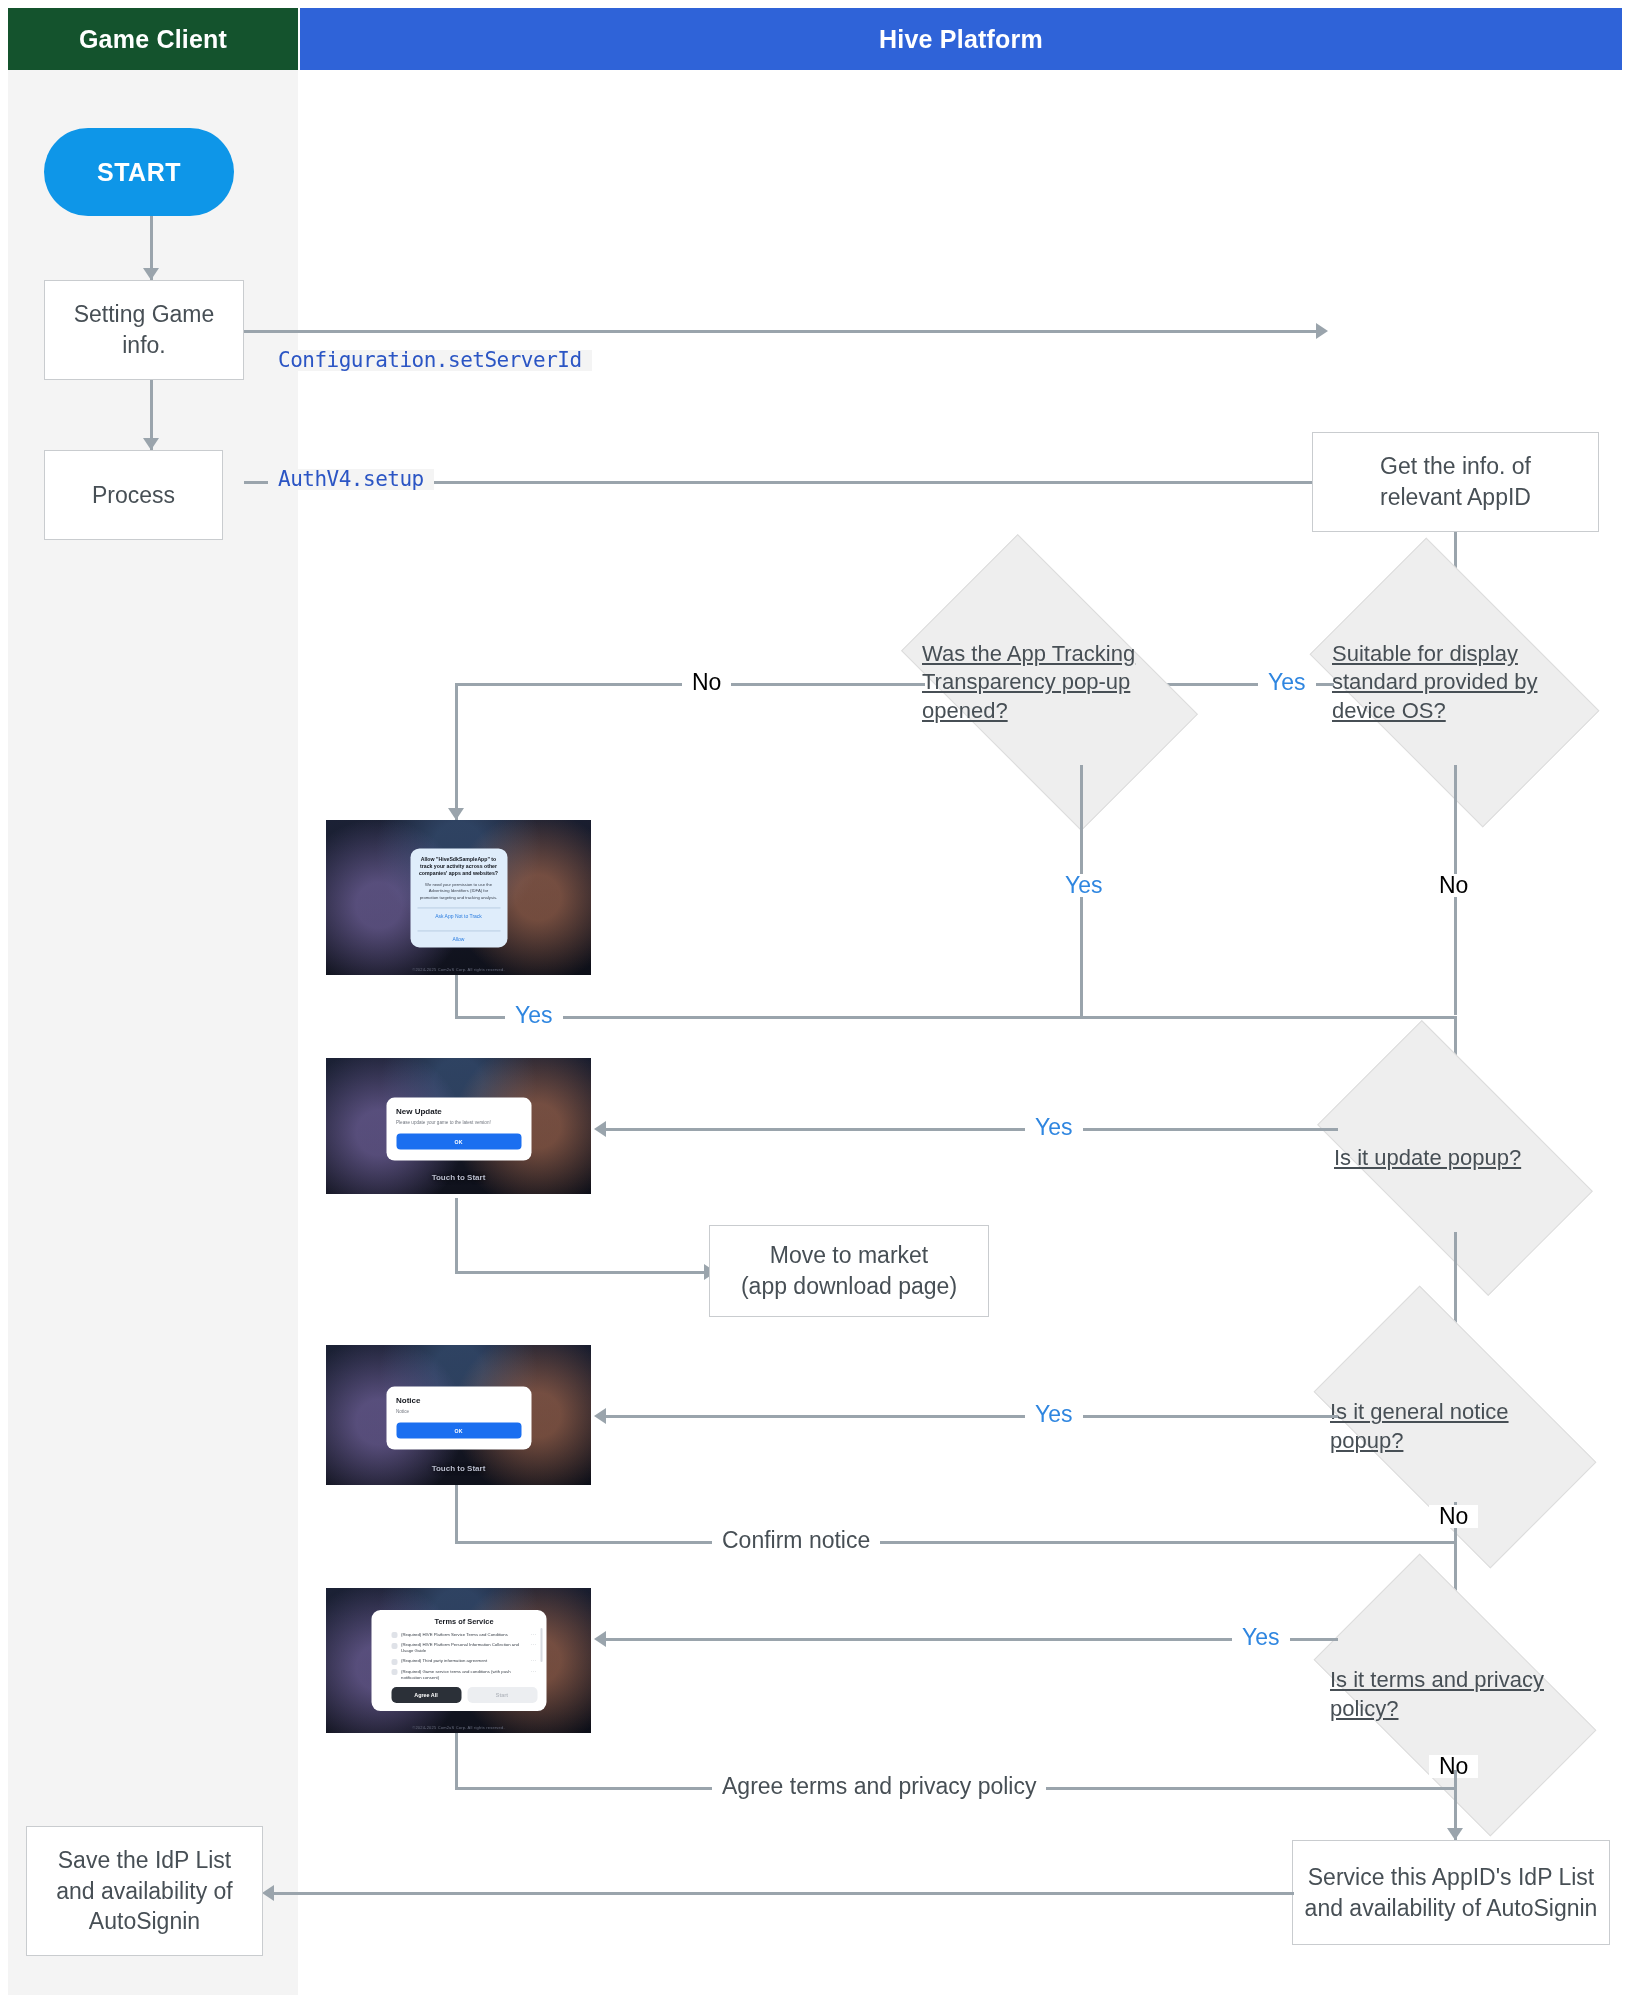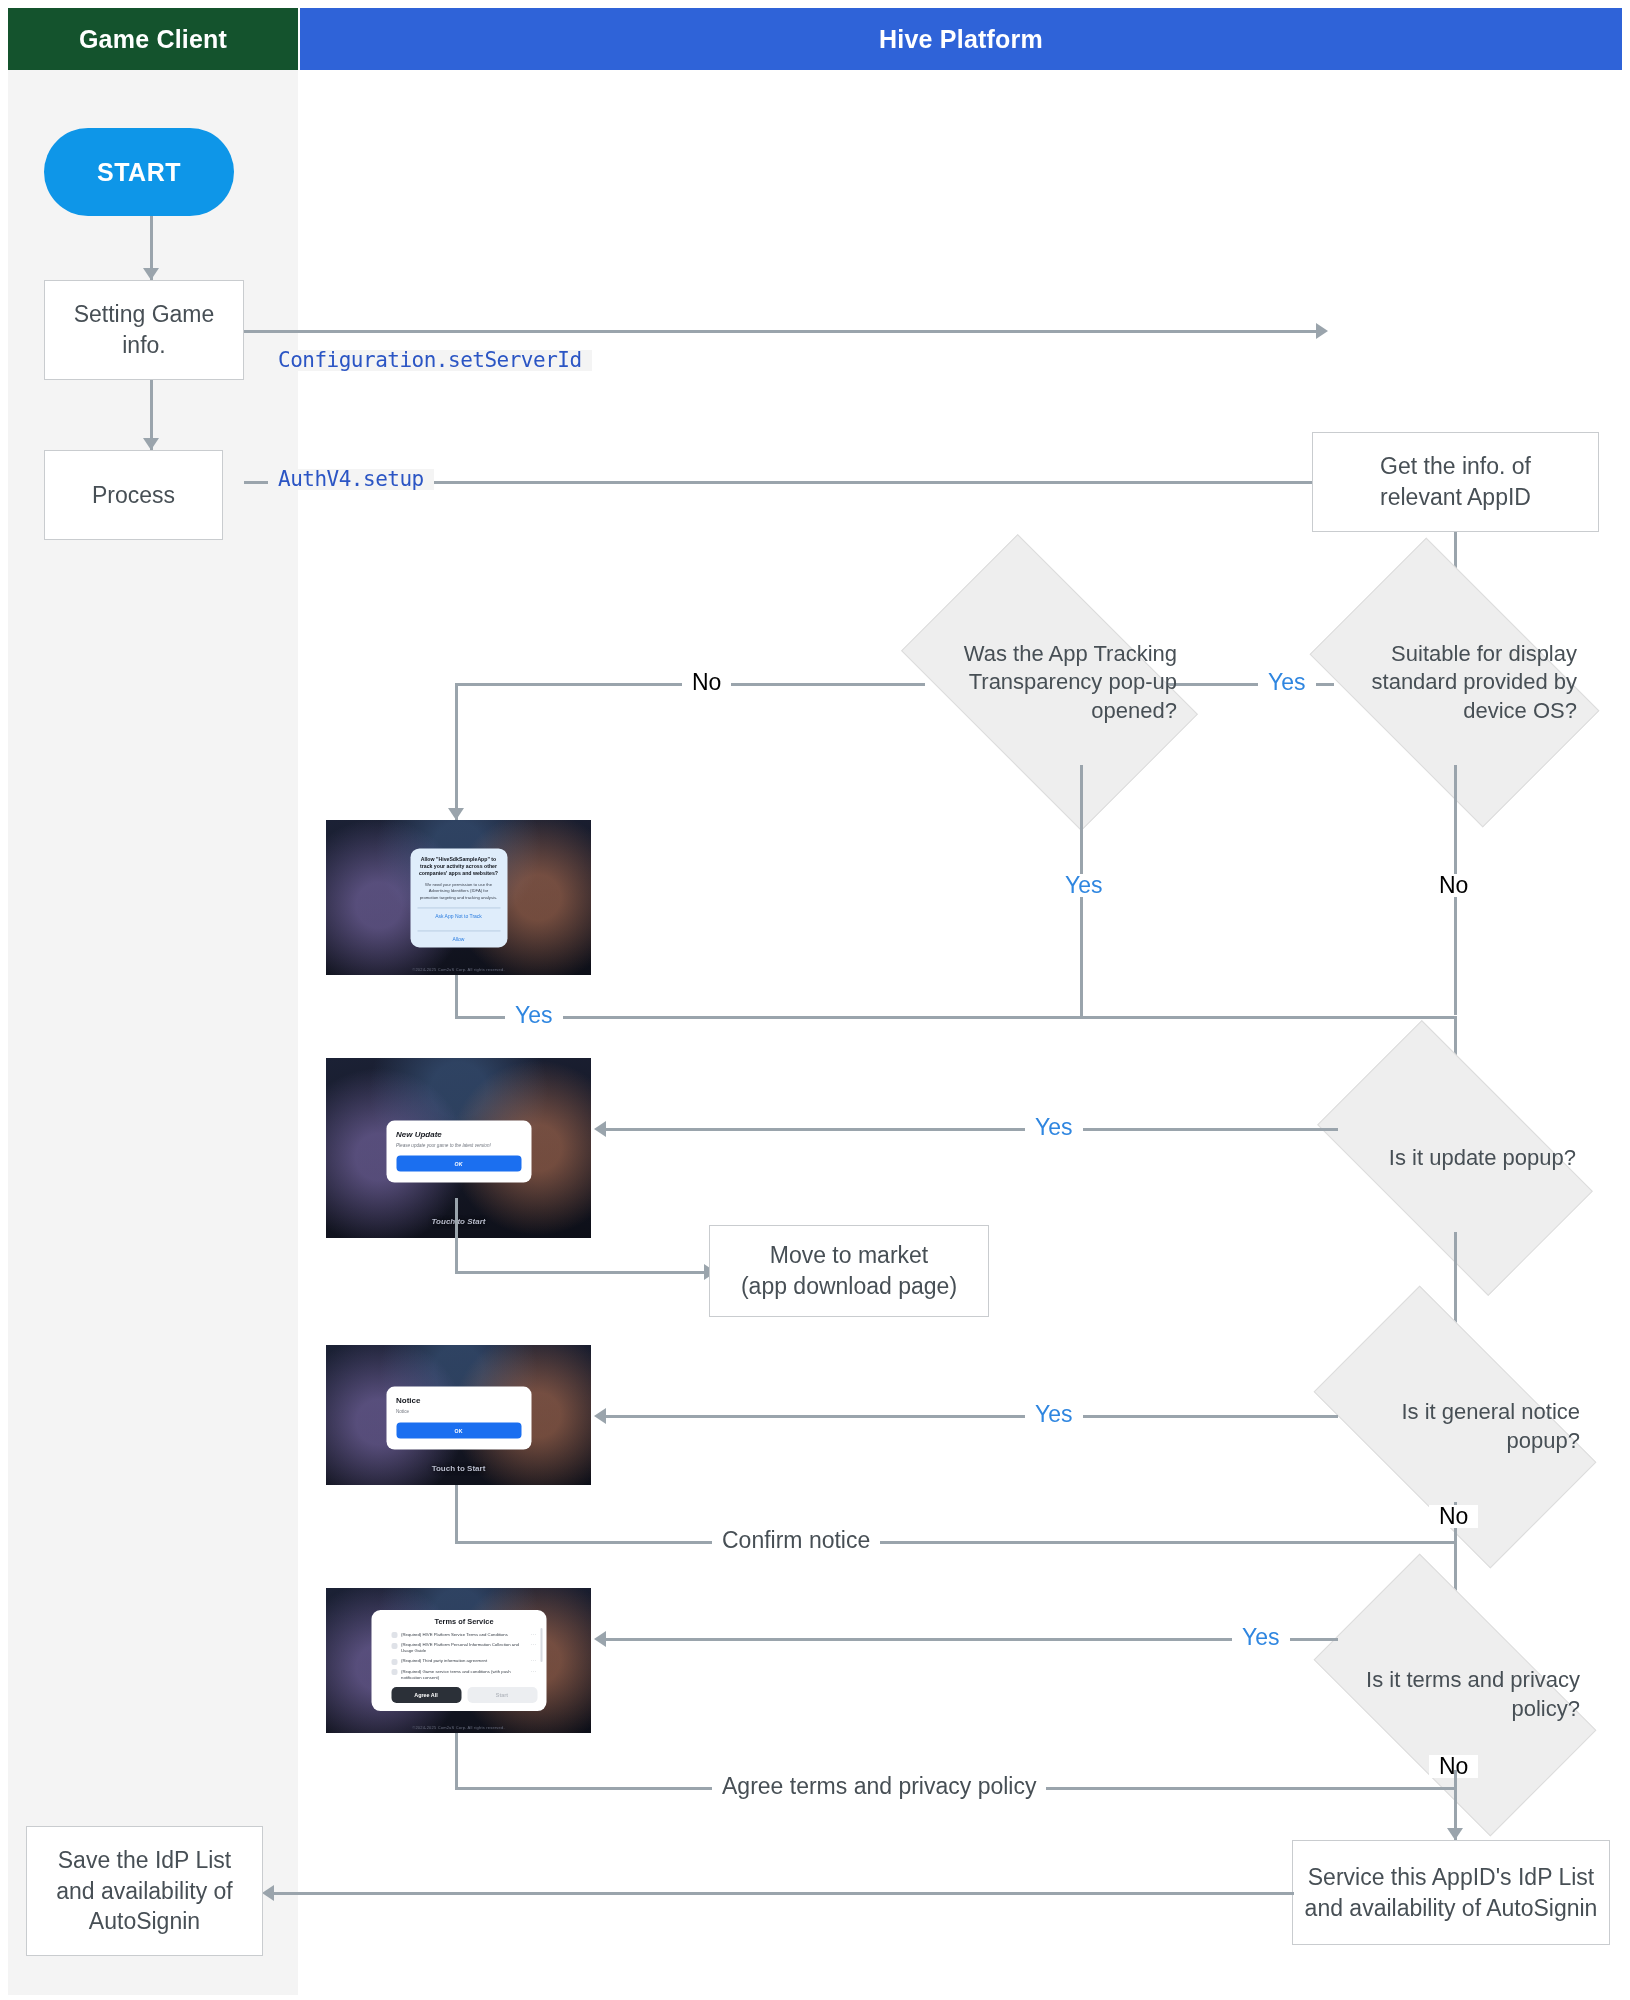--- a/index.html
+++ b/index.html
@@ -49,24 +49,25 @@
     display:flex; align-items:center; justify-content:center;
   }
   .diamond .dshape {
     position:absolute; inset:0;
     background:#eeeeee;
     border:1px solid #dcdcdc;
     transform:rotate(45deg);
   }
   .diamond .dtxt {
     position:relative;
-    text-align:right;
+    text-align:left;
     color:#474f55;
     font-size:22px; line-height:1.3;
     width:110%;
+    text-decoration:underline;
   }
 
   
   .hline { position:absolute; height:0; border-top:3px solid #9aa4ac; }
   .vline { position:absolute; width:0; border-left:3px solid #9aa4ac; }
   .arrow-d, .arrow-r, .arrow-l {
     position:absolute; width:0; height:0;
   }
   .arrow-d { border-left:8px solid transparent; border-right:8px solid transparent; border-top:12px solid #9aa4ac; }
   .arrow-r { border-top:8px solid transparent; border-bottom:8px solid transparent; border-left:12px solid #9aa4ac; }
@@ -239,21 +240,21 @@
 
   <div class="diamond" style="left:1334px; top:1084px; width:242px; height:148px;">
     <div class="dshape"></div>
     <div class="dtxt">Is it update popup?</div>
   </div>
 
   <div class="hline" style="left:600px; top:1128px; width:738px;"></div>
   <div class="arrow-l" style="left:594px; top:1121px;"></div>
   <div class="elabel yes" style="left:1025px; top:1116px;">Yes</div>
 
-  <div class="shot" style="left:326px; top:1058px; width:265px; height:180px;font-style:italic;">
+  <div class="shot" style="left:326px; top:1058px; width:265px; height:136px;">
     <div class="bg"></div>
     <div class="dlg">
       <div class="h">New Update</div>
       <div class="p">Please update your game to the latest version!</div>
       <div class="btn">OK</div>
     </div>
     <div class="touch">Touch to Start</div>
   </div>
 
   <div class="vline" style="left:455px; top:1198px; height:76px;"></div>

